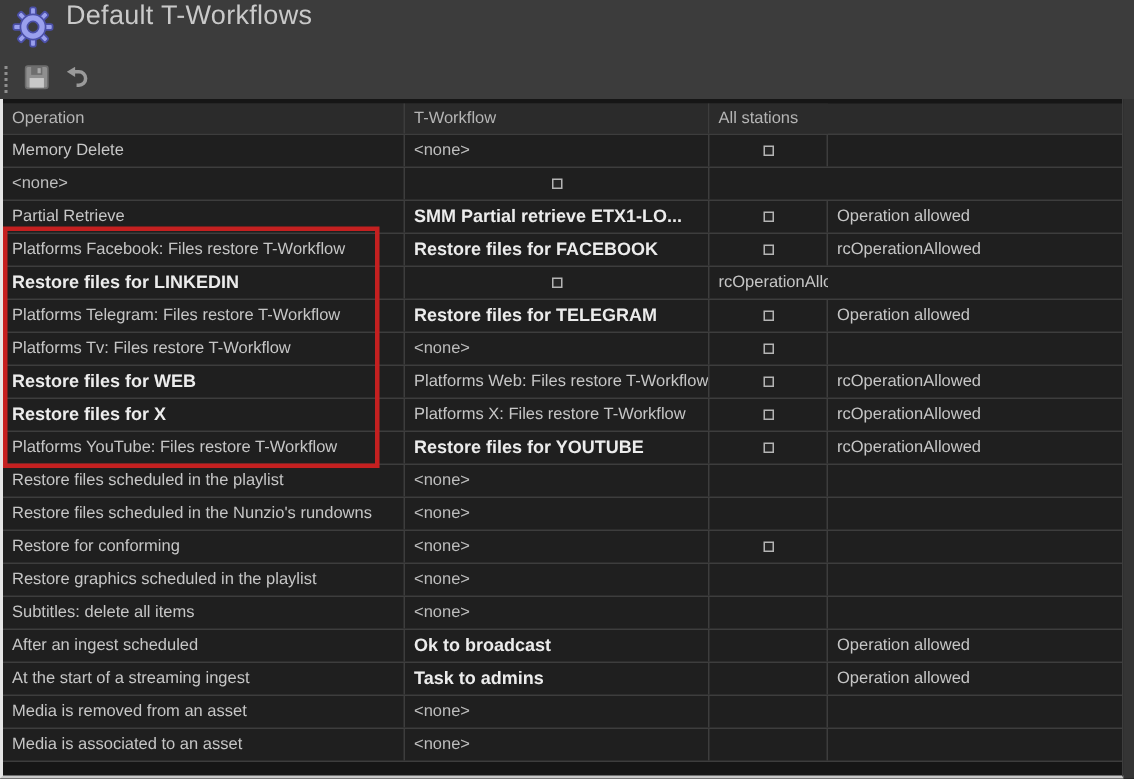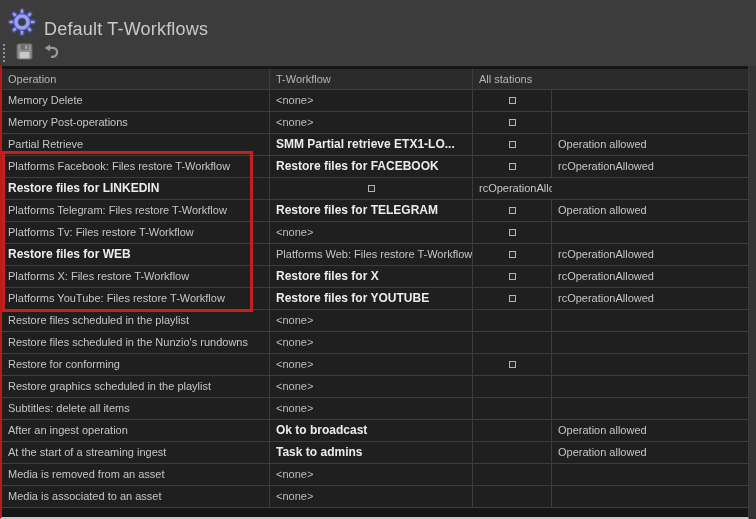--- a/index.html
+++ b/index.html
@@ -5,38 +5,38 @@
   html,body{margin:0;padding:0;}
   body{
     width:756px;height:519px;overflow:hidden;position:relative;
     background:#343434;
     font-family:"Liberation Sans","DejaVu Sans",sans-serif;
     -webkit-font-smoothing:antialiased;
   }
   
   .titlebar{
     position:absolute;top:0;left:0;width:756px;height:40px;
-    background:#3c3c3c;display:flex;align-items:flex-end;
+    background:#3c3c3c;display:flex;align-items:flex-start;
   }
   .gear{margin:4px 8px 0 8px;flex:0 0 auto;}
   .app-title{font-size:18px;color:#c9c9c9;letter-spacing:.2px;}
   .toolbar{
     position:absolute;top:40px;left:0;width:756px;height:26px;
     background:#3c3c3c;display:flex;align-items:center;
   }
   .grip{width:3px;height:18px;border-left:2px dotted #909090;margin:0 6px 0 3px;}
   .tbtn{
     width:20px;height:20px;display:flex;align-items:center;justify-content:center;
     margin-right:6px;background:transparent;border:none;padding:0;cursor:pointer;
   }
   
   .table-wrap{
     position:absolute;top:66px;left:0;width:749px;height:453px;
     box-sizing:border-box;background:#161616;
-    border-left:2px solid #b91c1c;border-bottom:2px solid #c9c9c9;border-right:1px solid #3d3d3d;
+    border-left:2px solid #e5e5e5;border-bottom:2px solid #c9c9c9;border-right:1px solid #3d3d3d;
     padding-top:3px;
   }
   .grid-row{
     display:grid;grid-template-columns:268px 203px 79px 1fr;
     box-sizing:border-box;height:22px;background:#1f1f1f;
     border-bottom:1px solid #3d3d3d;
   }
   .grid-row.header{height:21px;background:#2b2b2b;}
   .cell{
     box-sizing:border-box;padding:0 6px;line-height:20px;font-size:11px;
@@ -113,21 +113,20 @@
   <div class="grid-row">
     <div class="cell">Memory Delete</div>
     <div class="cell wf">&lt;none&gt;</div>
     <div class="cell center">
       <span class="dot"></span>
     </div>
     <div class="cell"></div>
   </div>
 
   <div class="grid-row">
-    <div class="cell">Memory Post-operations</div>
     <div class="cell wf">&lt;none&gt;</div>
     <div class="cell center">
       <span class="dot"></span>
     </div>
     <div class="cell"></div>
   </div>
 
   <div class="grid-row">
     <div class="cell">Partial Retrieve</div>
     <div class="cell wf bold">SMM Partial retrieve ETX1-LO...</div>
@@ -175,22 +174,22 @@
   <div class="grid-row">
     <div class="cell wf bold">Restore files for WEB</div>
     <div class="cell">Platforms Web: Files restore T-Workflow</div>
     <div class="cell center">
       <span class="dot"></span>
     </div>
     <div class="cell">rcOperationAllowed</div>
   </div>
 
   <div class="grid-row">
+    <div class="cell wf bold">Restore files for X</div>
     <div class="cell">Platforms X: Files restore T-Workflow</div>
-    <div class="cell wf bold">Restore files for X</div>
     <div class="cell center">
       <span class="dot"></span>
     </div>
     <div class="cell">rcOperationAllowed</div>
   </div>
 
   <div class="grid-row">
     <div class="cell">Platforms YouTube: Files restore T-Workflow</div>
     <div class="cell wf bold">Restore files for YOUTUBE</div>
     <div class="cell center">
@@ -238,21 +237,21 @@
   <div class="grid-row">
     <div class="cell">Subtitles: delete all items</div>
     <div class="cell wf">&lt;none&gt;</div>
     <div class="cell center">
       
     </div>
     <div class="cell"></div>
   </div>
 
   <div class="grid-row">
-    <div class="cell">After an ingest operation</div>
+    <div class="cell">After an ingest scheduled</div>
     <div class="cell wf bold">Ok to broadcast</div>
     <div class="cell center">
       
     </div>
     <div class="cell">Operation allowed</div>
   </div>
 
   <div class="grid-row">
     <div class="cell">At the start of a streaming ingest</div>
     <div class="cell wf bold">Task to admins</div>

